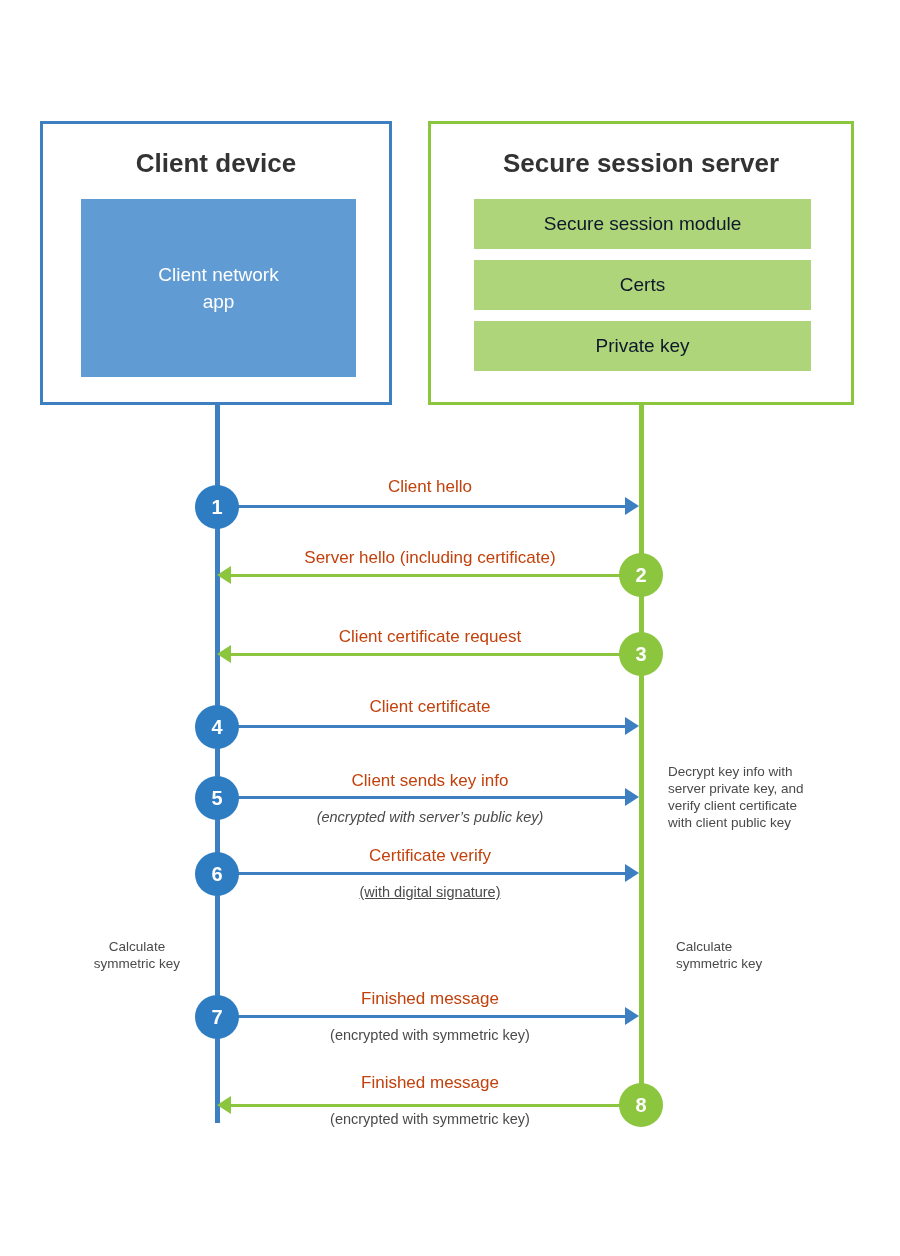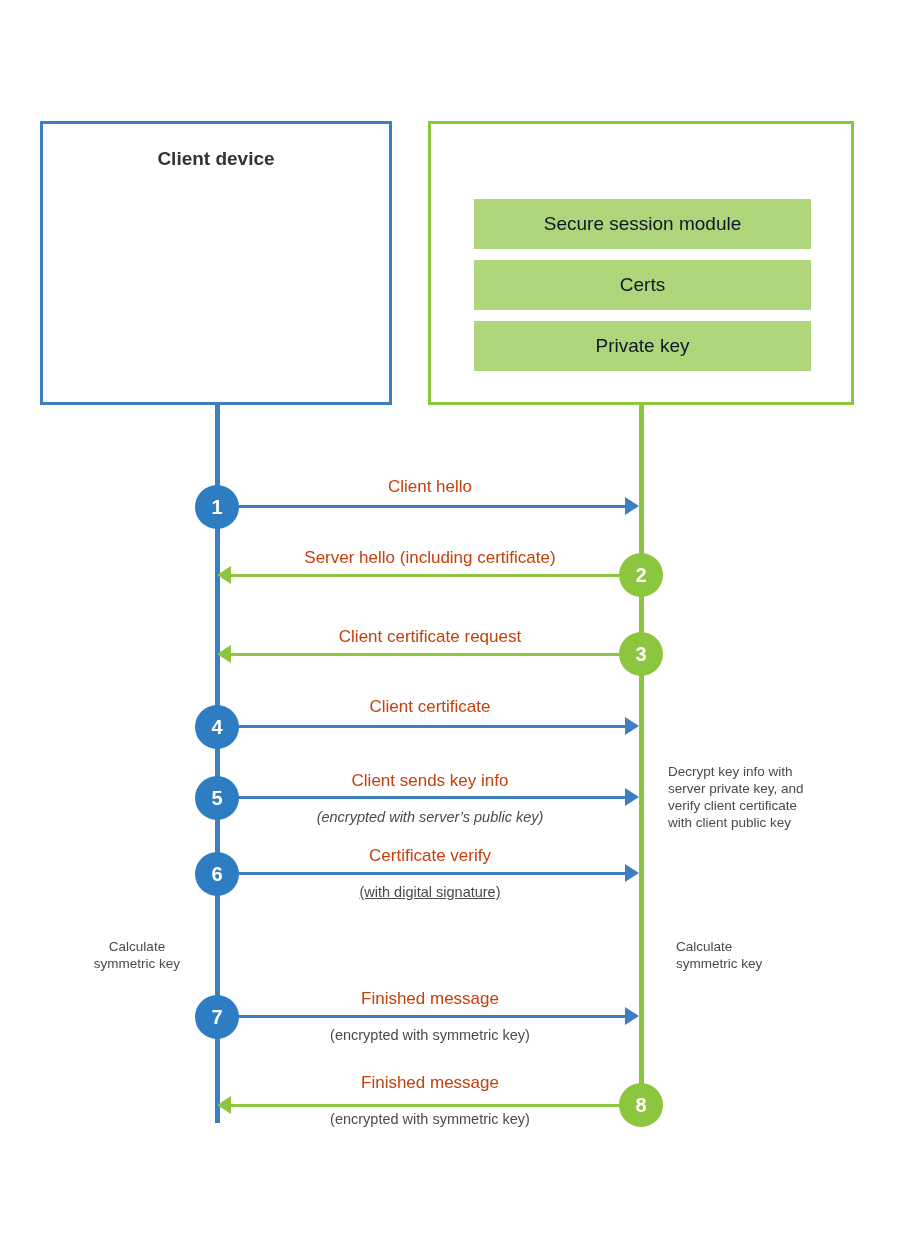--- a/index.html
+++ b/index.html
@@ -51,21 +51,21 @@
     width: 426px;
     height: 284px;
     border: 3px solid #8CC63F;
   }
   .entity-title {
     position: absolute;
     left: 0;
     right: 0;
     top: 24px;
     text-align: center;
-    font-size: 19px;
+    font-size: 26px;
     font-weight: bold;
     color: #333333;
   }
 
   .client-app-block {
     position: absolute;
     left: 38px;
     top: 75px;
     width: 275px;
     height: 178px;
@@ -193,23 +193,30 @@
   }
 </style>
 </head>
 <body>
 
 <div id="canvas">
 
 
   <div class="entity-box client">
     <div class="entity-title">Client device</div>
+    <div class="client-app-block">
+      <span>
+        <span>Client network</span><br>
+        <span>app</span>
+      </span>
+    </div>
   </div>
 
   <div class="entity-box server">
+    <div class="entity-title">Secure session server</div>
     <div class="server-bars">
       <div class="server-bar">Secure session module</div>
       <div class="server-bar">Certs</div>
       <div class="server-bar">Private key</div>
     </div>
   </div>
 
   <div class="lifeline client-lifeline"></div>
   <div class="lifeline server-lifeline"></div>
 

